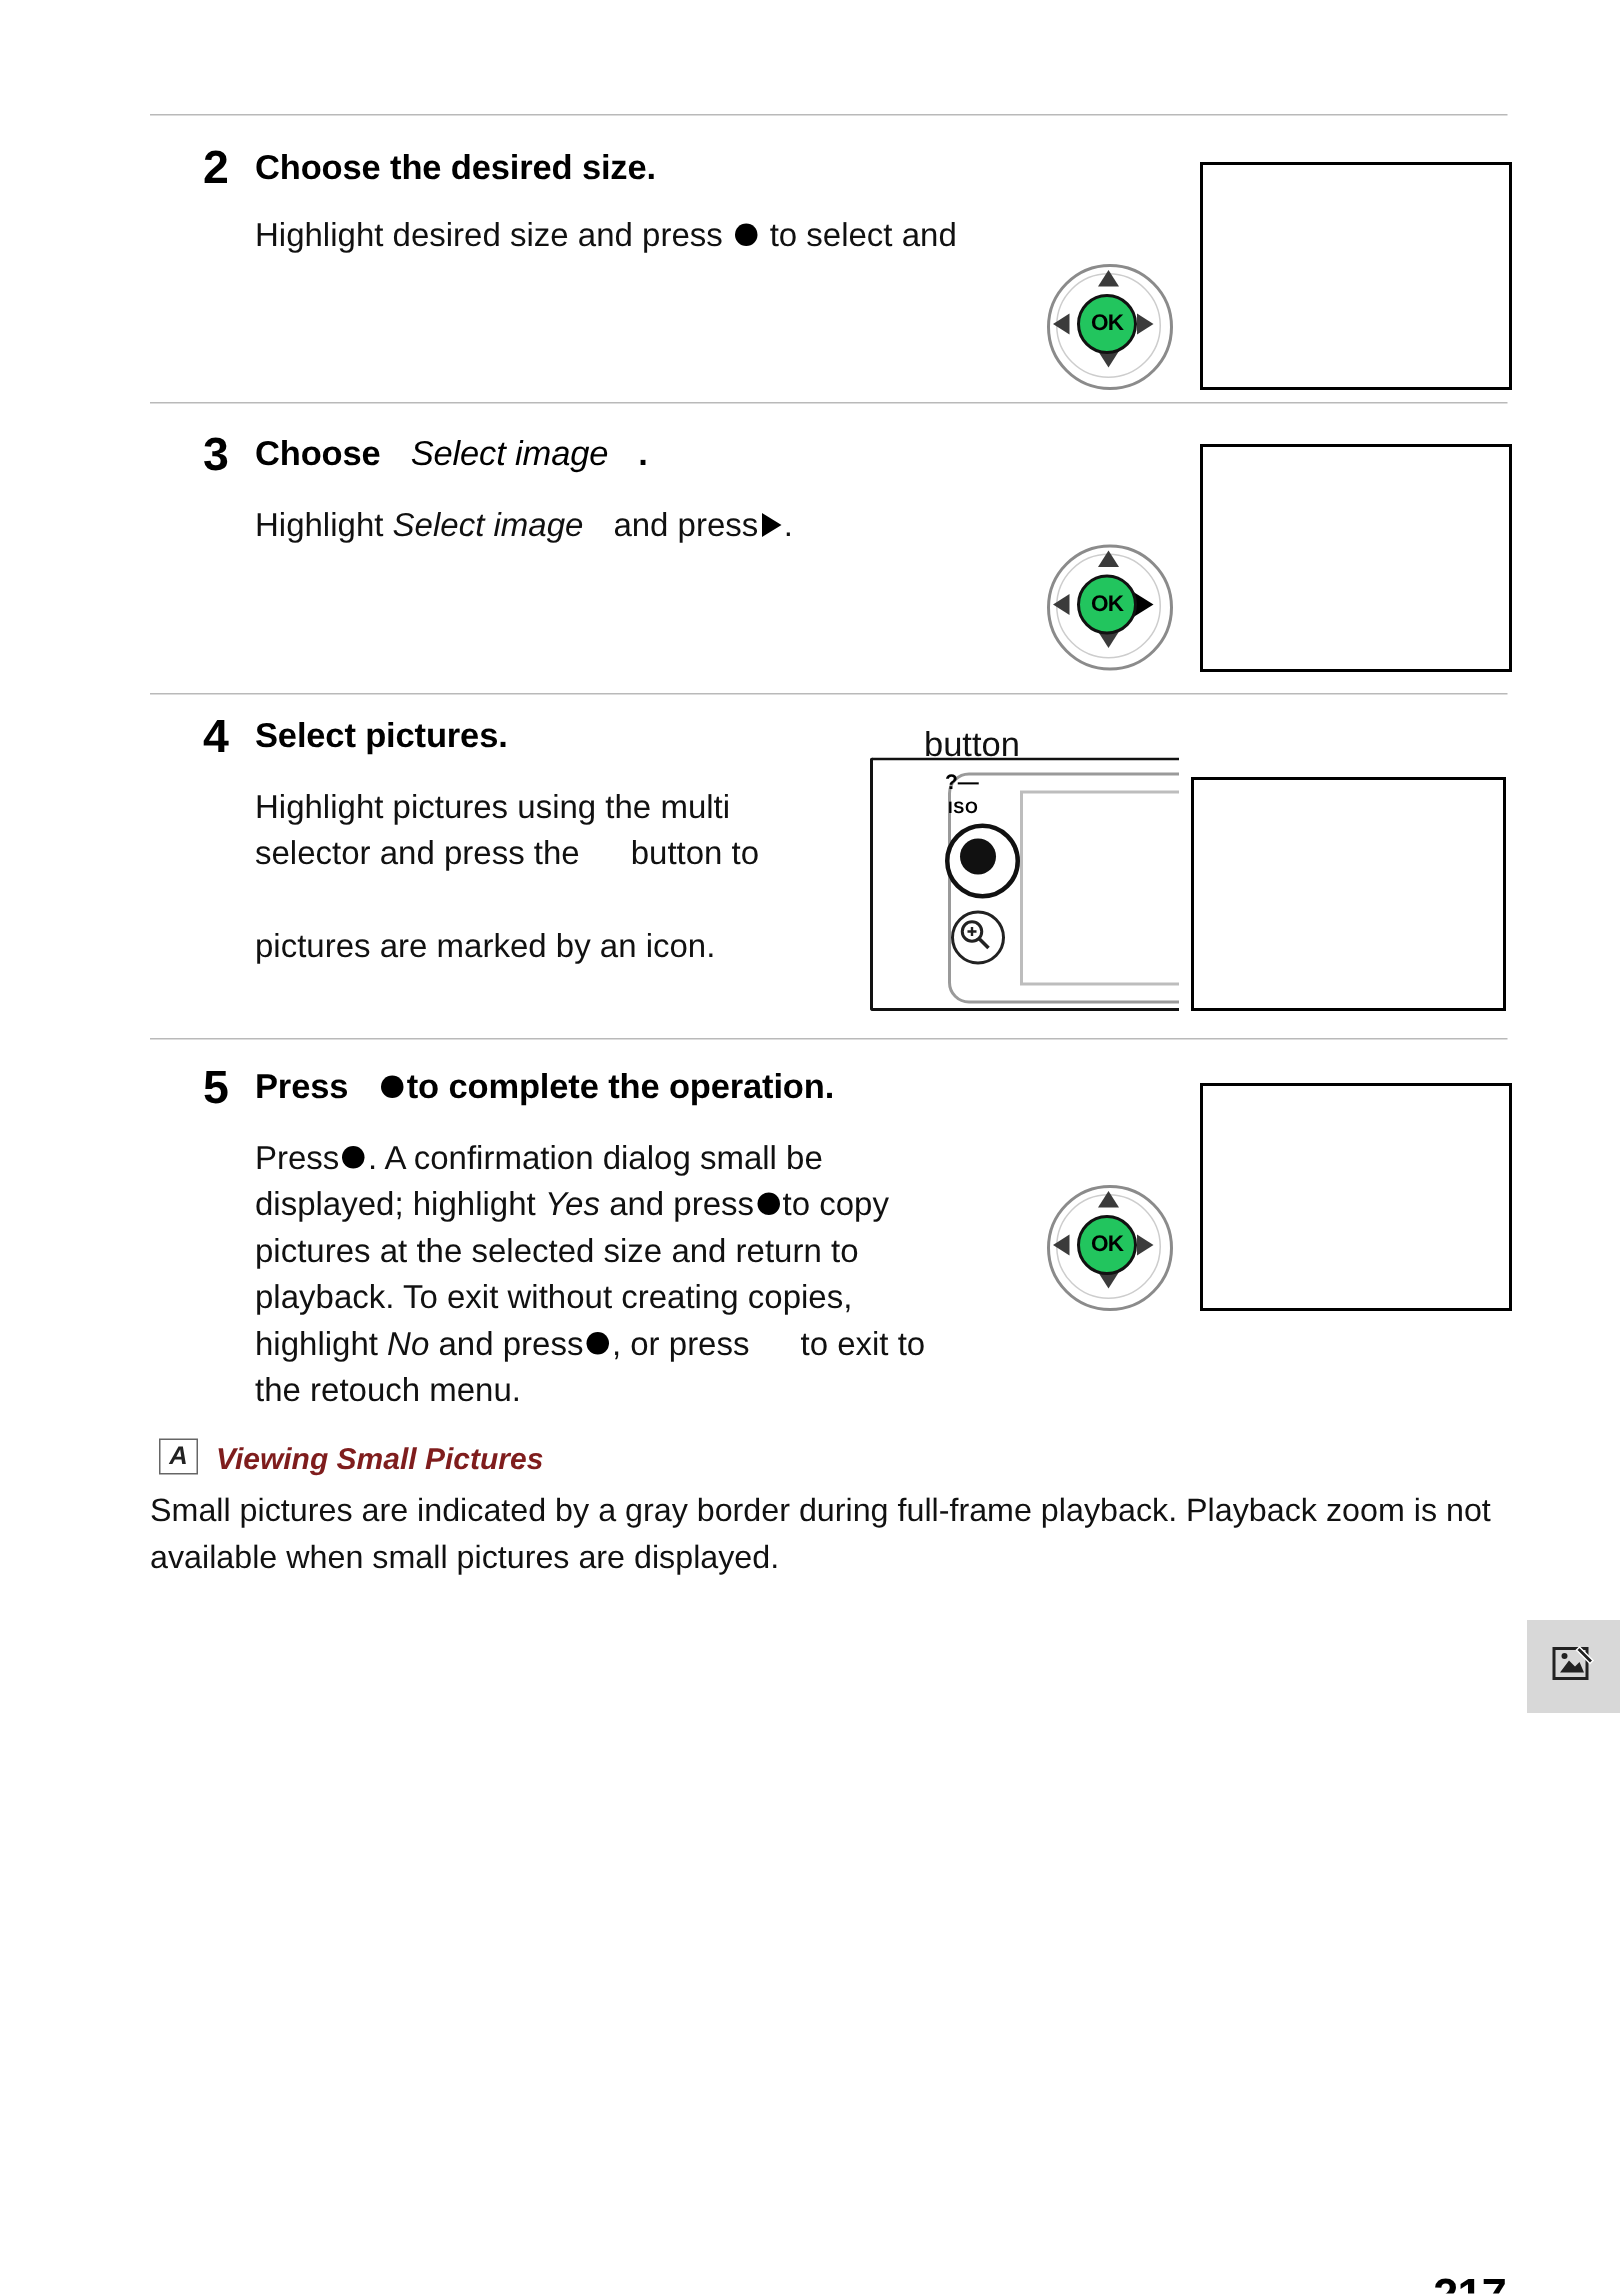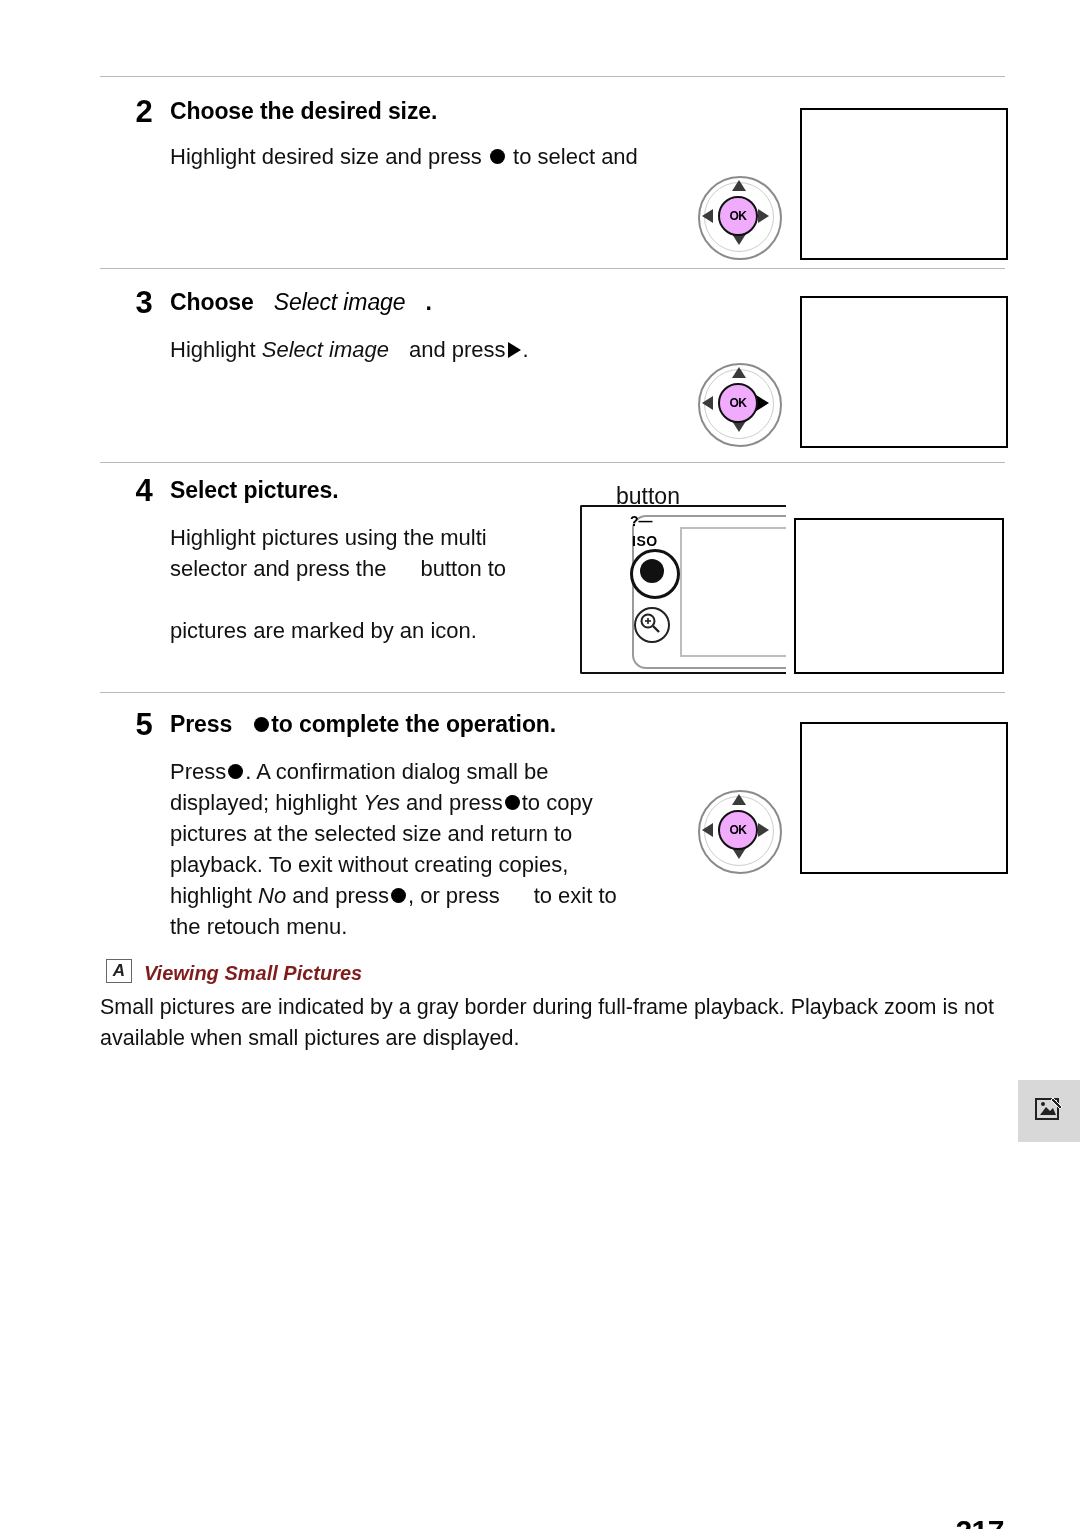--- a/index.html
+++ b/index.html
@@ -120,23 +120,23 @@
     width: 68px; height: 68px;
     border-radius: 50%;
     border: 1px solid #cdcdcd;
   }
   .ms-ok {
     position: absolute;
     left: 28px; top: 28px;
     width: 40px; height: 40px;
     border-radius: 50%;
     border: 2px solid #111;
-    background: #f0abfc;
+    background: #22c55e;
     box-sizing: border-box;
-    font-size: 12px;
+    font-size: 15px;
     font-weight: bold;
     line-height: 36px;
     text-align: center;
     letter-spacing: -0.5px;
   }
   .ms-arrow {
     position: absolute;
     width: 0; height: 0;
   }
   .ms-up {
@@ -213,21 +213,21 @@
   .cam-btn-iso .inner {
     position:absolute;
     left: 7px; top: 7px;
     width: 24px; height: 24px;
     border-radius: 50%;
     background: #111;
   }
   .cam-lbl-iso {
     position: absolute;
     left: 50px; top: 26px;
-    font-size: 14px;
+    font-size: 11px;
     font-weight: bold;
     letter-spacing: 0.5px;
   }
   .cam-btn-zoom {
     left: 52px; top: 100px;
     width: 32px; height: 32px;
   }
   .cam-lbl-qm {
     position: absolute;
     left: 48px; top: 6px;

